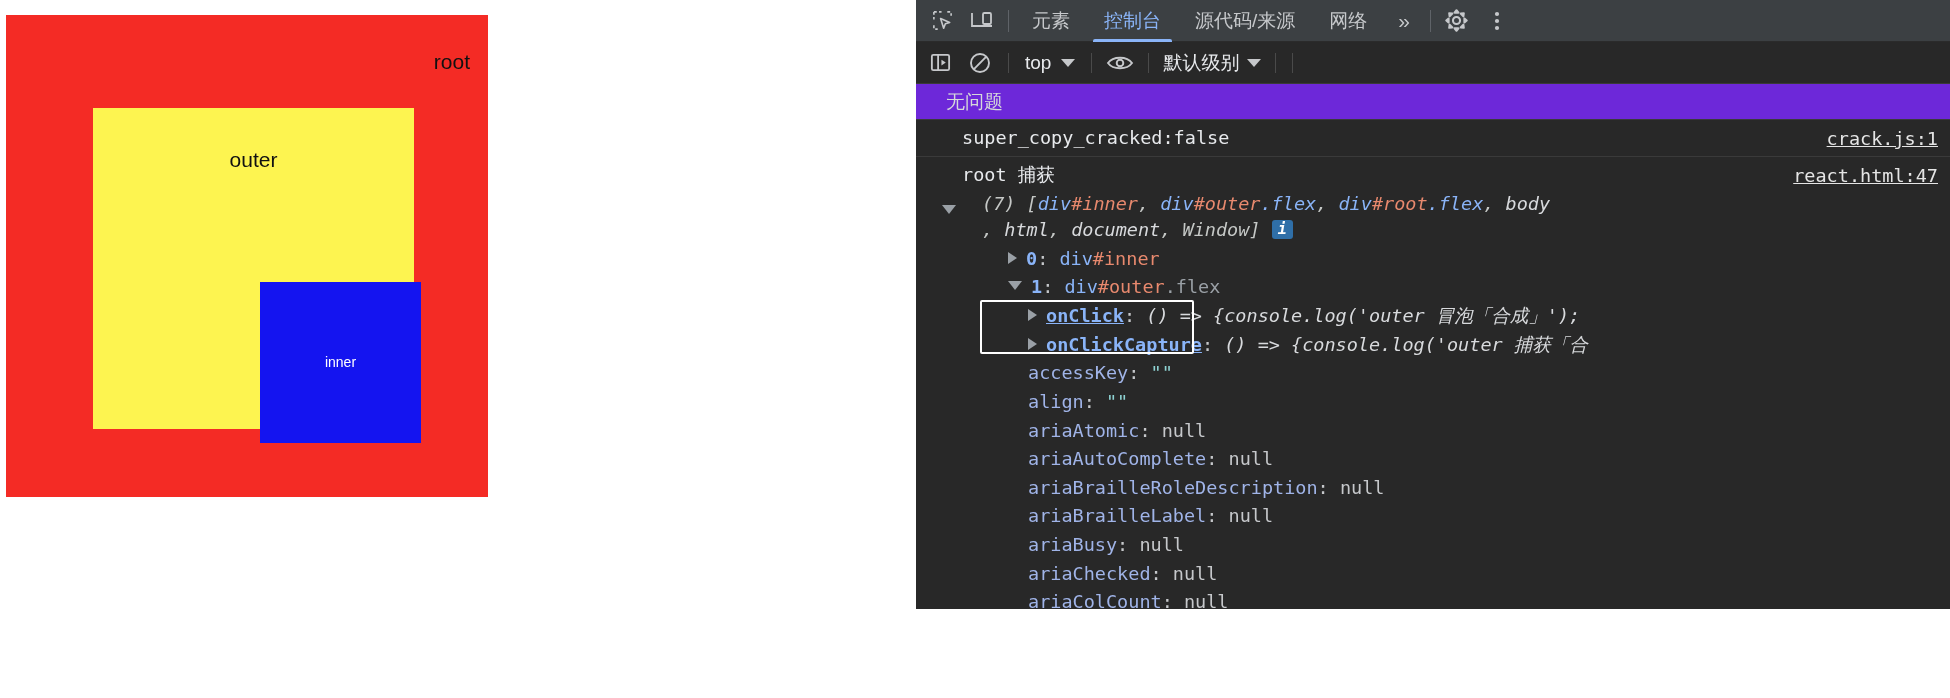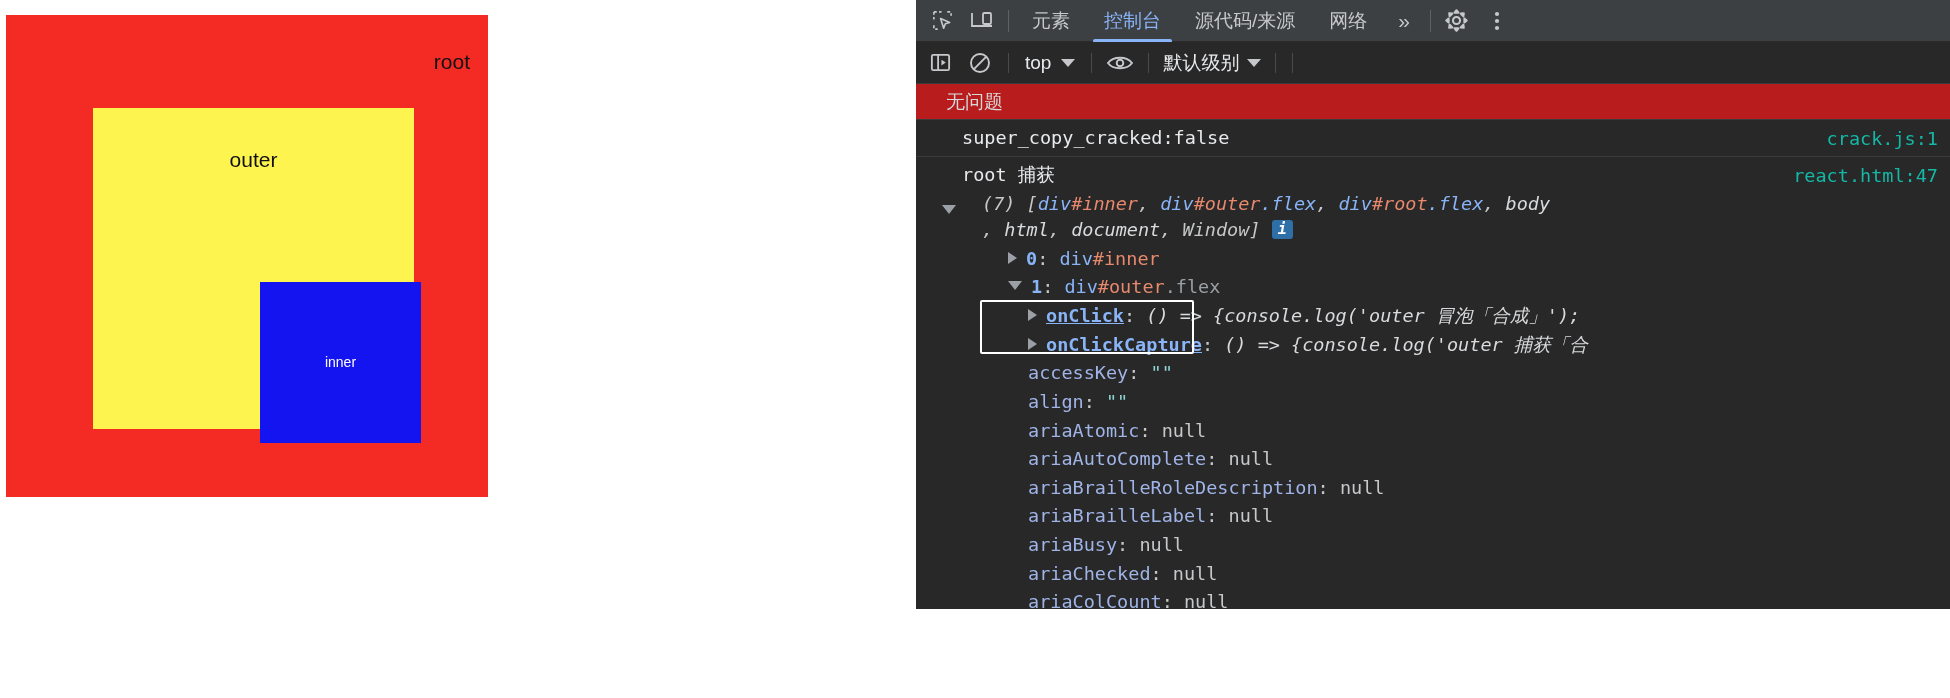--- a/index.html
+++ b/index.html
@@ -127,21 +127,21 @@
     color: #e8eaed; font-size: 19px; padding: 0 6px; flex: 0 0 auto;
     white-space: nowrap;
   }
 
   
   .issues-row {
     height: 36px; display: flex; align-items: center;
     padding-left: 30px;
     font-size: 19px; color: #d6d8da;
     border-bottom: 1px solid #3a3a3a;
-    background: #b91c1c;
+    background: #6d28d9;
   }
 
   
   .logarea {
     position: relative;
     background: #282828;
     height: calc(698px - 42px - 42px - 36px);
     overflow: hidden;
     font-family: "DejaVu Sans Mono", monospace;
     font-size: 18.5px;
@@ -149,21 +149,21 @@
   .logrow {
     position: relative;
     padding: 5px 0 5px 46px;
     border-bottom: 1px solid #3a3a3a;
     line-height: 1.42;
     color: #e8eaed;
   }
   .logrow.nb { border-bottom: none; padding-bottom: 1px; }
   .srclink {
     position: absolute; right: 12px; top: 6px;
-    color: #14b8a6; 
+    color: #e5e5e5; text-decoration: underline;
     font-family: "DejaVu Sans Mono", monospace;
     font-size: 18.5px;
   }
   .detailrow {
     padding: 1px 0 1px 46px;
     line-height: 1.44;
     white-space: nowrap;
   }
   .ind2 { padding-left: 92px; }
   .ind3 { padding-left: 112px; }

